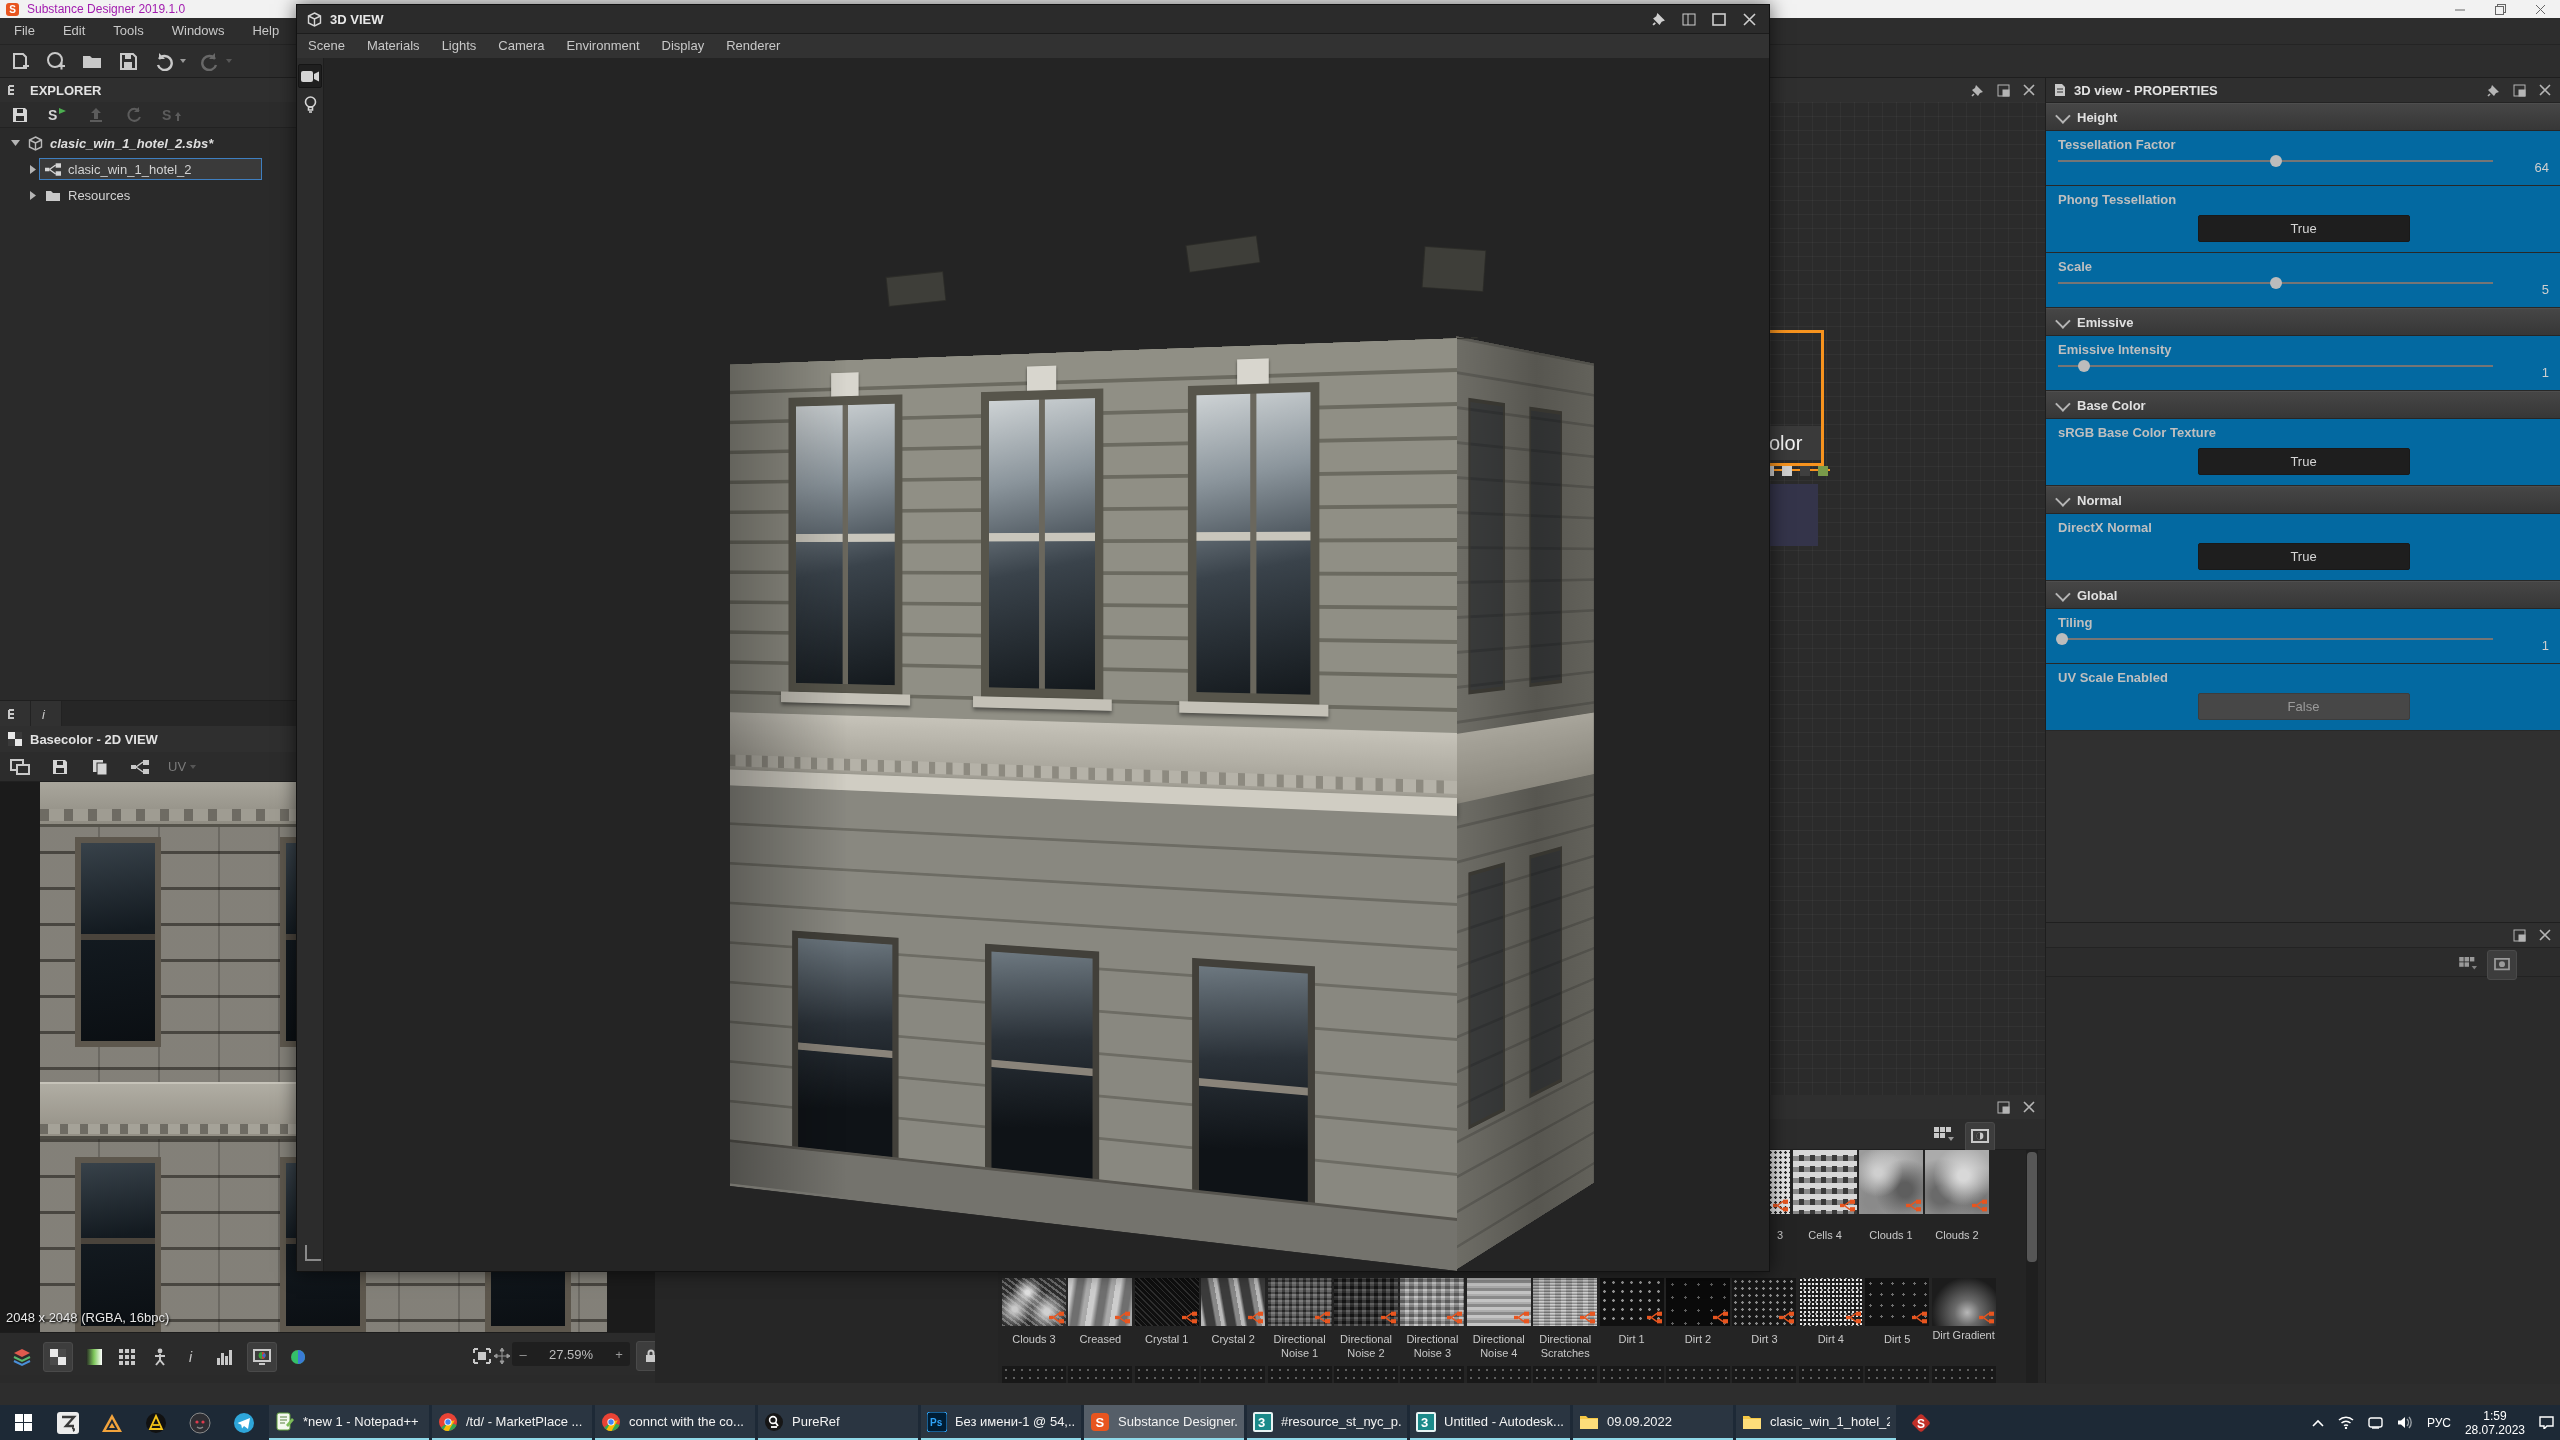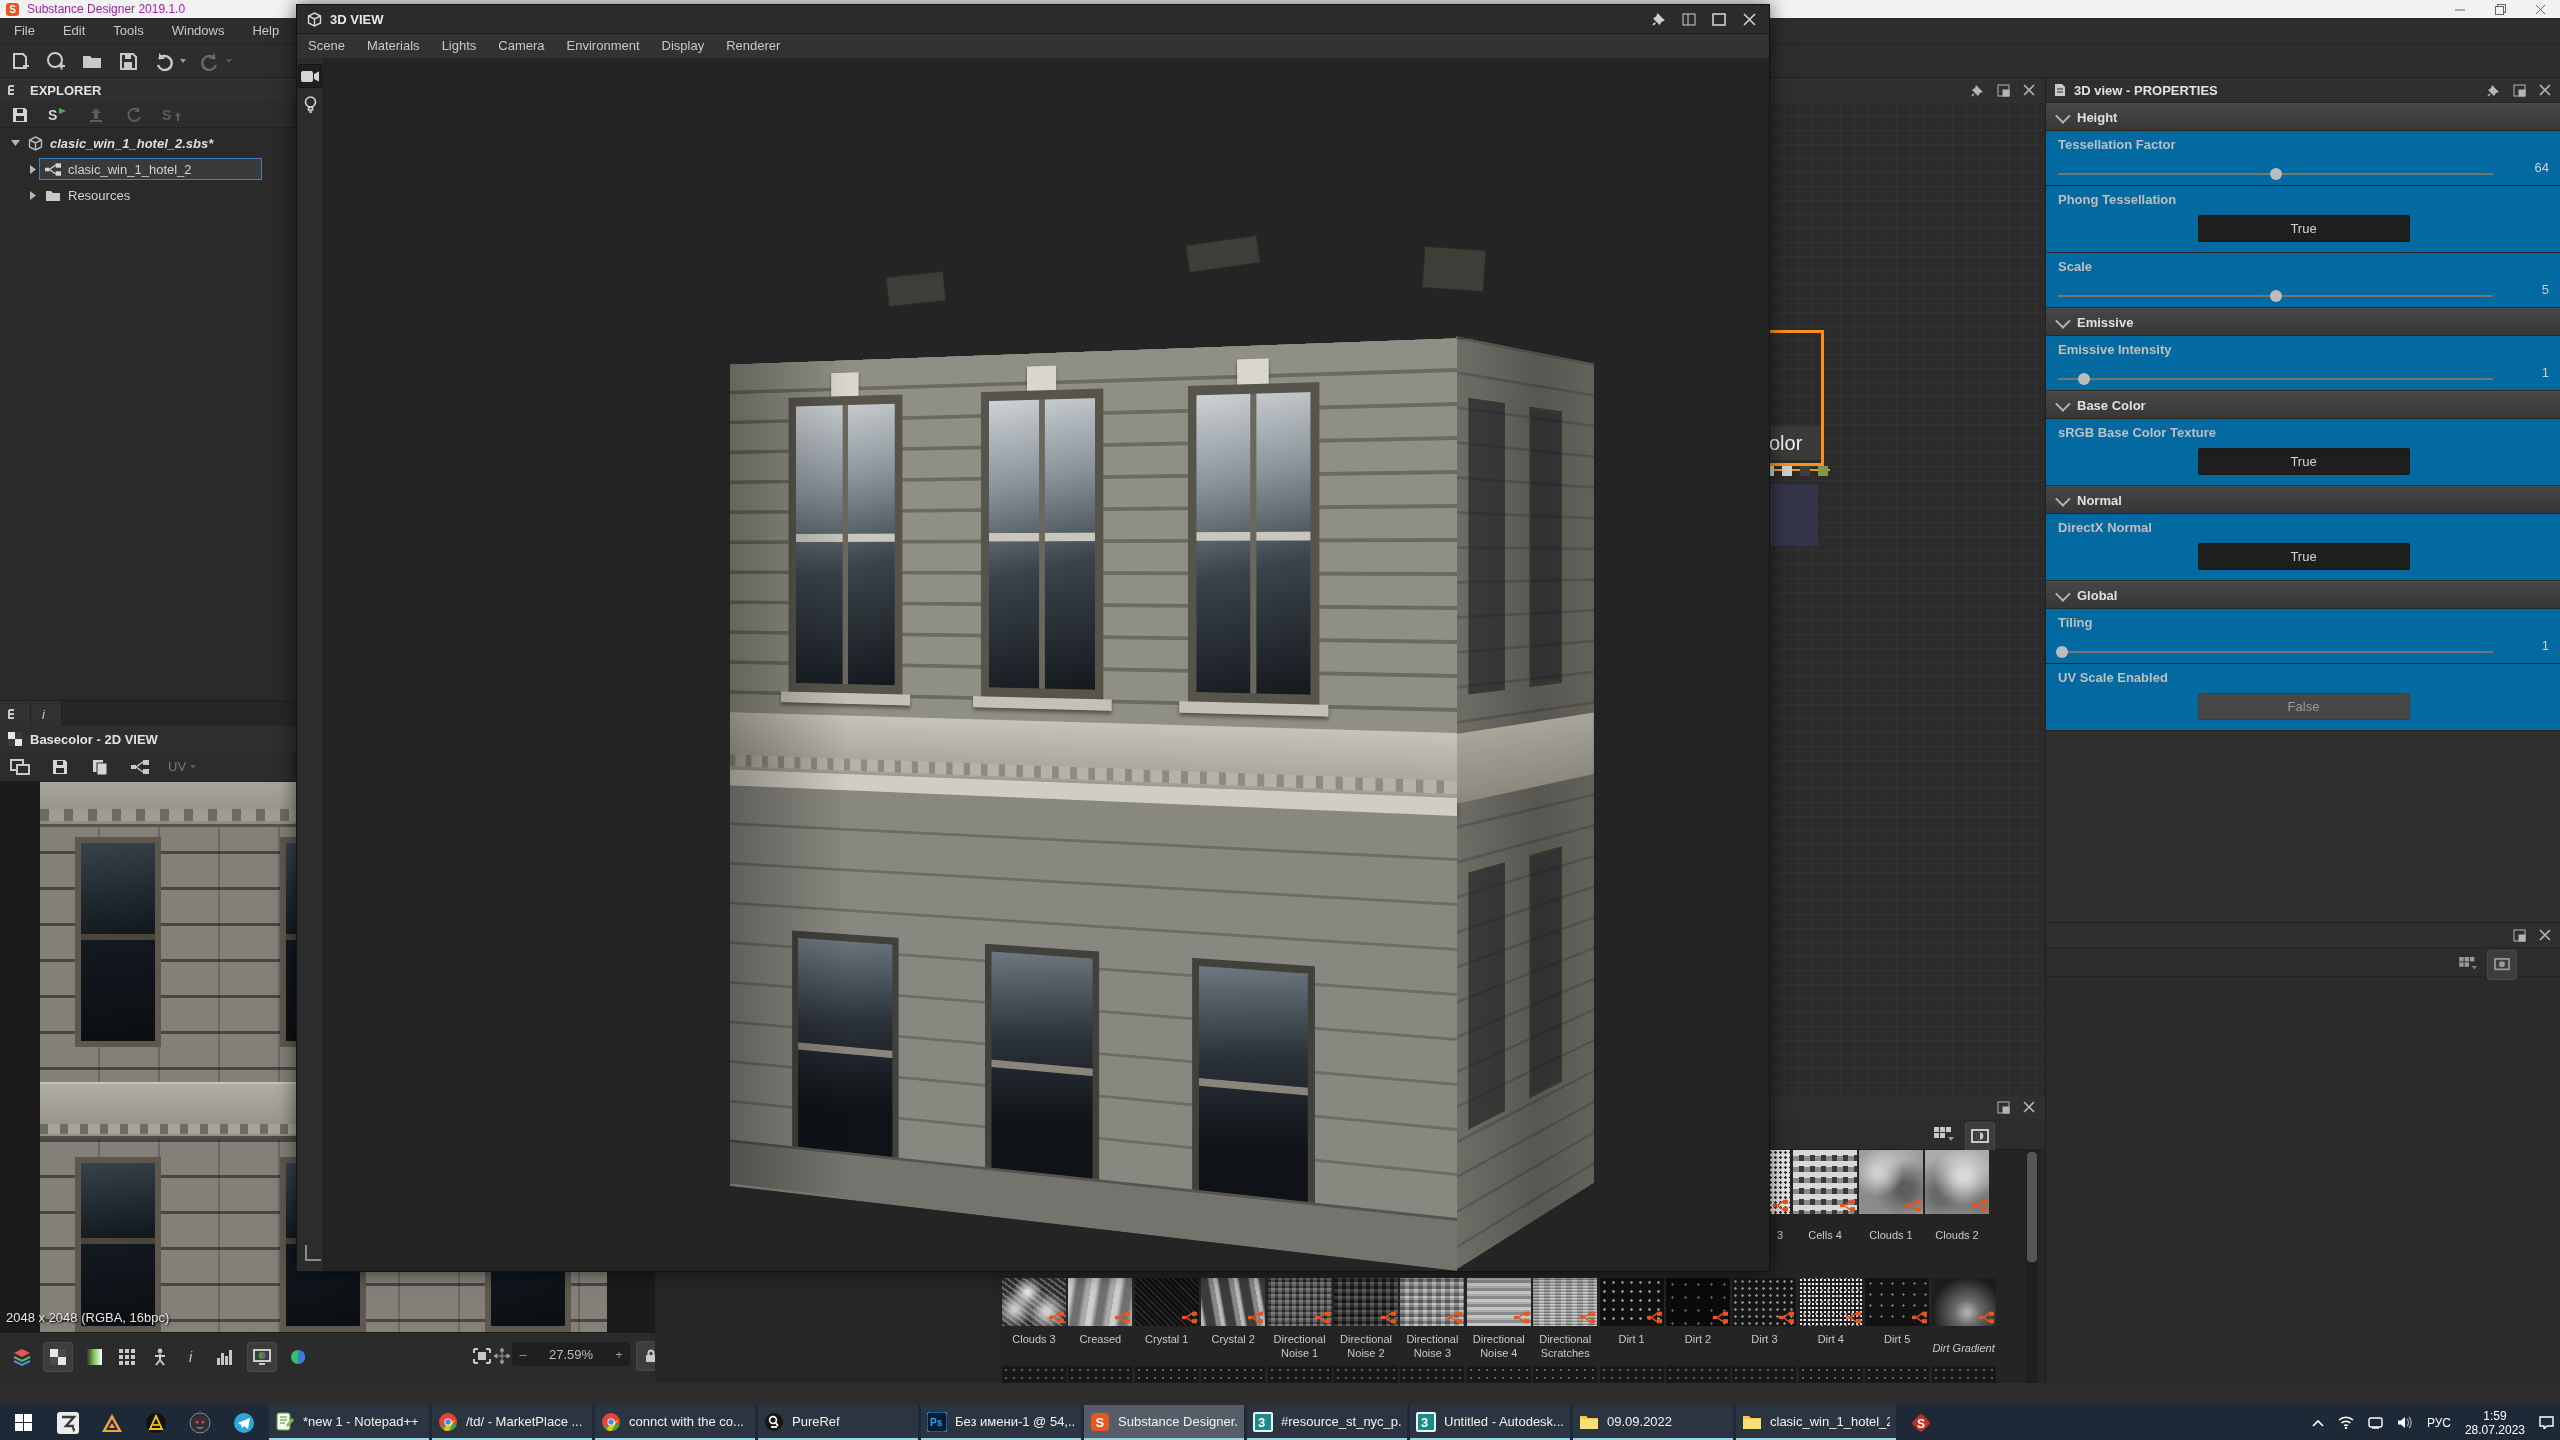--- a/index.html
+++ b/index.html
@@ -130,21 +130,21 @@
   .gthumbpanel{position:absolute;left:-6px;top:382px;width:54px;height:62px;background:#34344a;}
 
   
   .rightdock{left:2045px;top:78px;width:515px;height:1305px;background:#2e2e2e;border-left:1px solid #1e1e1e;box-sizing:border-box;}
   .props{left:0;top:0;width:515px;height:844px;background:#303030;}
   .psec{height:26px;background:linear-gradient(#464646,#373737);border-top:1px solid #4e4e4e;border-bottom:1px solid #262626;
         display:flex;align-items:center;font-weight:bold;color:#e0e0e0;}
   .psec .sc{margin:0 10px 0 10px;width:9px;height:9px;border-right:2px solid #b5b5b5;border-bottom:2px solid #b5b5b5;transform:rotate(45deg) translateY(-2px);}
   .pctl{background:#0369a1;border-bottom:1px solid #282828;padding:6px 12px 10px 12px;}
   .plabel{font-weight:bold;color:#bfbfbf;margin-bottom:8px;}
-  .prow-slider{display:flex;align-items:flex-end;gap:10px;}
+  .prow-slider{display:flex;align-items:flex-start;gap:10px;}
   .ptrack{position:relative;height:2px;background:#757575;flex:1;}
   .phandle{position:absolute;top:-5px;margin-left:-6px;width:12px;height:12px;border-radius:50%;background:#bcbcbc;}
   .pvalue{width:46px;text-align:right;color:#cfcfcf;}
   .pbtnrow{display:flex;justify-content:center;}
   .pbtn{width:210px;height:25px;background:#1e1e1e;border:1px solid #191919;border-radius:2px;color:#d5d5d5;
         display:flex;align-items:center;justify-content:center;font-size:13px;}
   .pbtn.muted{background:#474747;color:#9b9b9b;border-color:#3d3d3d;}
   .brpanel{left:0;top:844px;width:515px;height:461px;background:#2b2b2b;border-top:1px solid #1f1f1f;}
 
   
@@ -850,21 +850,21 @@
         <div class="thumb tx-dirtgrad" style="left: 933.6px; top: 128px; width: 64px; height: 48px;">
           <span class="corner">
             <svg width="15" height="13" viewBox="0 0 18 14">
               <rect x="0" y="5" width="5" height="4" fill="#e8551f"></rect>
               <rect x="12" y="0" width="6" height="5" fill="#e8551f"></rect>
               <rect x="12" y="9" width="6" height="5" fill="#e8551f"></rect>
               <path d="M5 7l7-5M5 7l7 5" stroke="#e8551f" stroke-width="1.8" fill="none"></path>
             </svg>
           </span>
         </div>
-        <div class="tlabel" style="left: 927.6px; top: 191px; width: 76px; font-style: italic;">Dirt Gradient</div>
+        <div class="tlabel" style="left: 927.6px; top: 178px; width: 76px;">Dirt Gradient</div>
         <div class="thumb tx-next" style="left: 4px; top: 216px; width: 64px; height: 17px;"></div>
         <div class="thumb tx-next" style="left: 70.4px; top: 216px; width: 64px; height: 17px;"></div>
         <div class="thumb tx-next" style="left: 136.8px; top: 216px; width: 64px; height: 17px;"></div>
         <div class="thumb tx-next" style="left: 203.2px; top: 216px; width: 64px; height: 17px;"></div>
         <div class="thumb tx-next" style="left: 269.6px; top: 216px; width: 64px; height: 17px;"></div>
         <div class="thumb tx-next" style="left: 336px; top: 216px; width: 64px; height: 17px;"></div>
         <div class="thumb tx-next" style="left: 402.4px; top: 216px; width: 64px; height: 17px;"></div>
         <div class="thumb tx-next" style="left: 468.8px; top: 216px; width: 64px; height: 17px;"></div>
         <div class="thumb tx-next" style="left: 535.2px; top: 216px; width: 64px; height: 17px;"></div>
         <div class="thumb tx-next" style="left: 601.6px; top: 216px; width: 64px; height: 17px;"></div>

